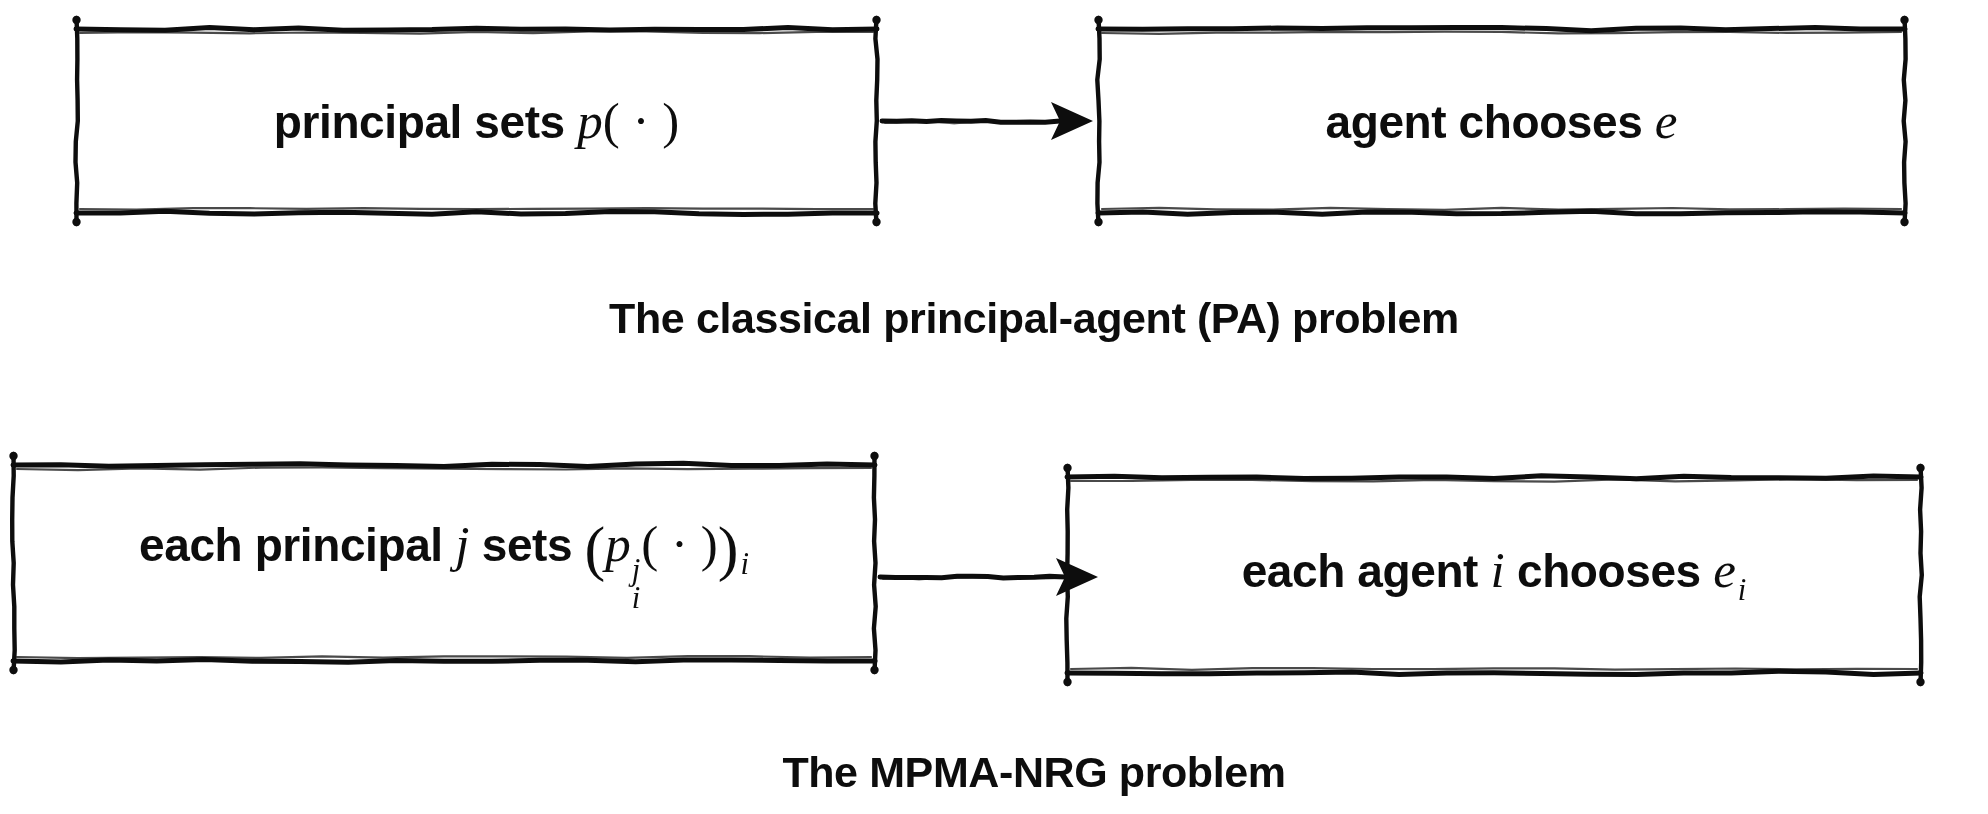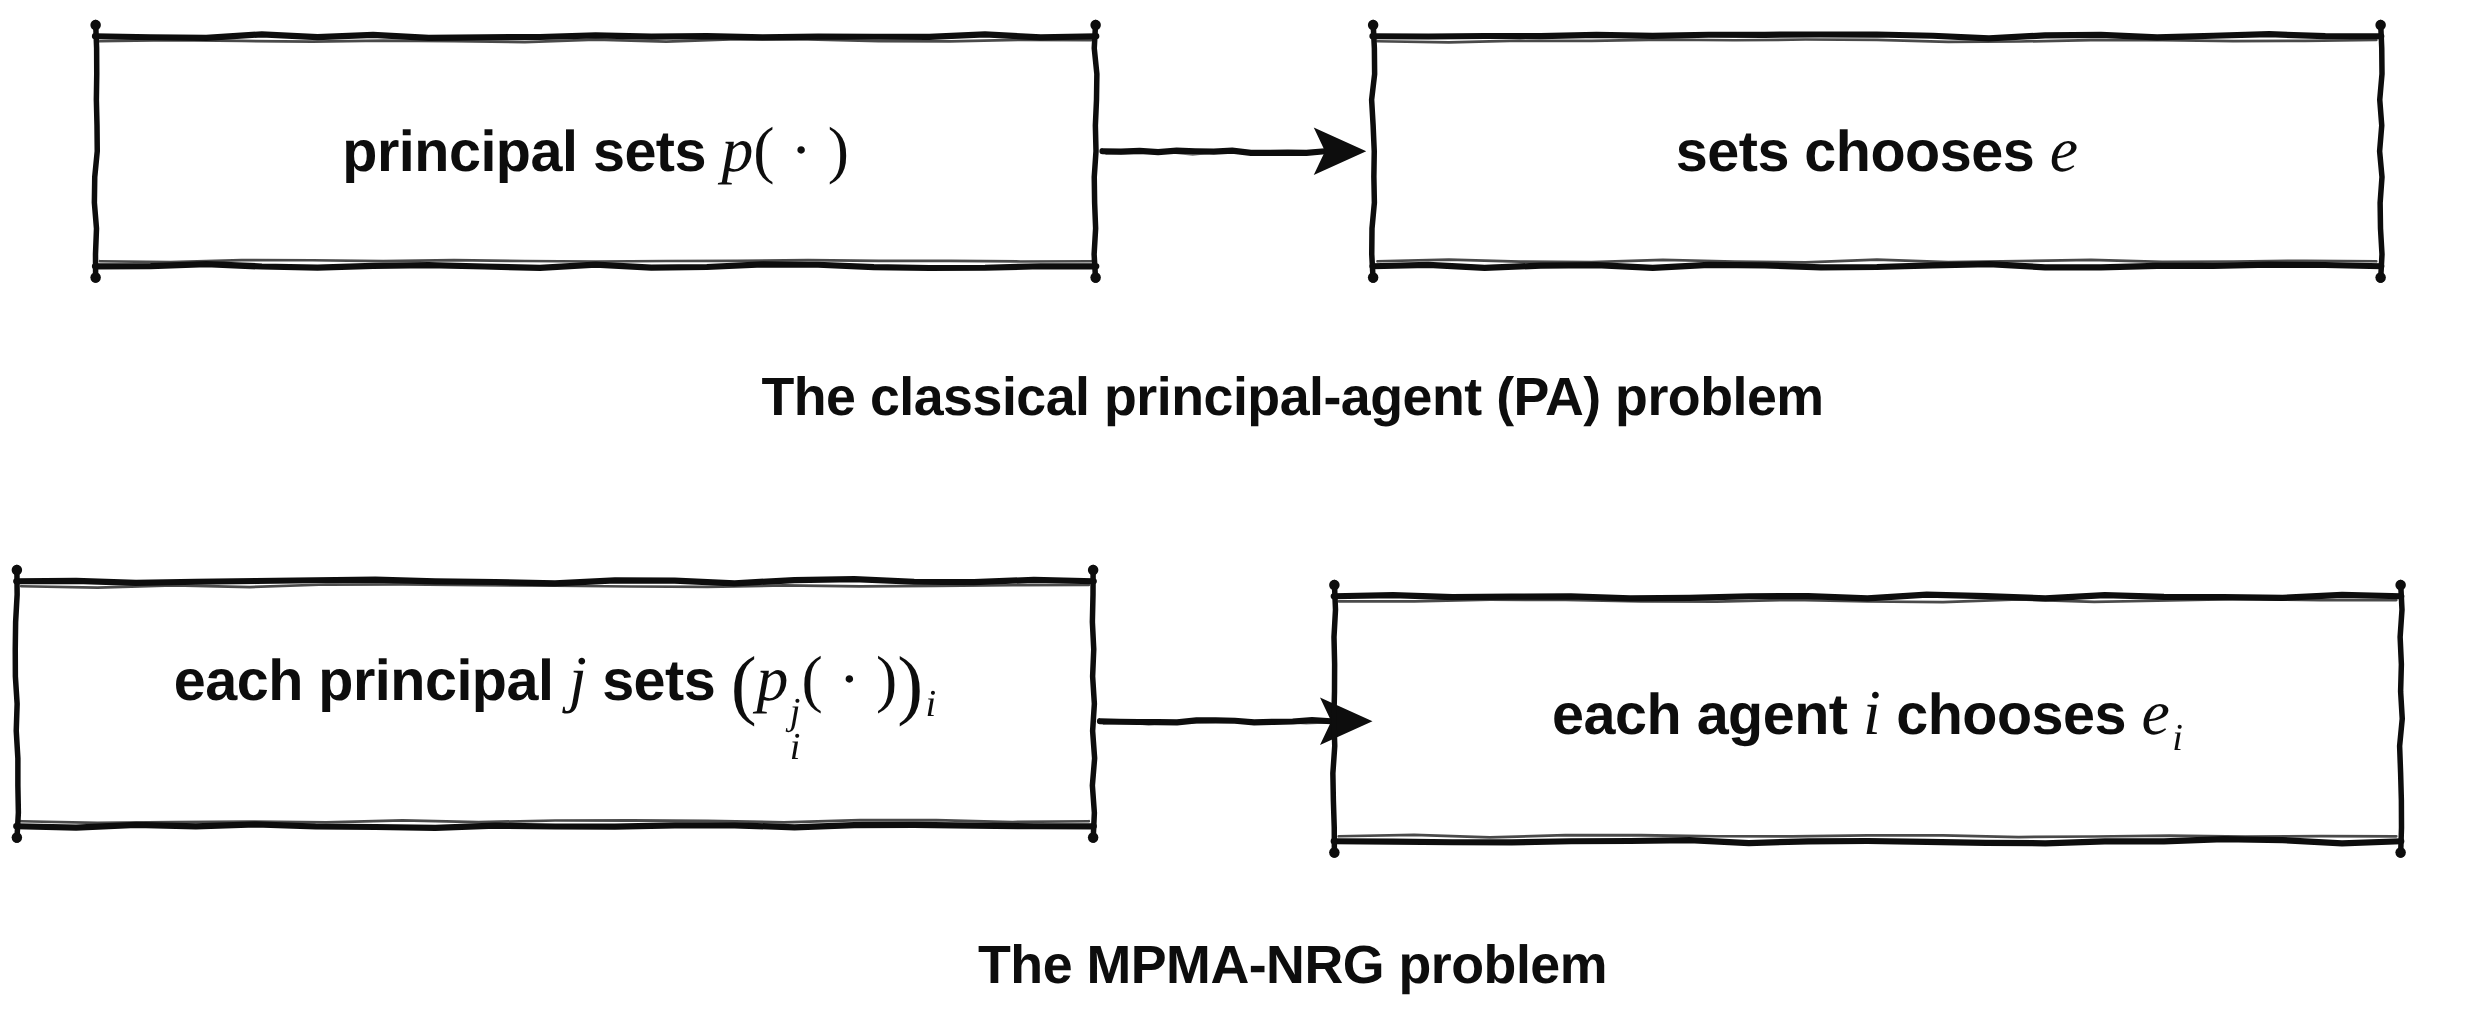--- a/index.html
+++ b/index.html
@@ -75,21 +75,21 @@
         <path d="M 7 185 L 64.1 183.8 L 121.1 185.3 L 178.2 185.6 L 235.3 183.9 L 292.4 185.2 L 349.4 185.9 L 406.5 183.8 L 463.6 185.7 L 520.6 184.8 L 577.7 184.0 L 634.8 185.4 L 691.9 185.2 L 748.9 184.6 L 806.0 185.0" fill="none" stroke="#0d0d0d" stroke-width="2.2" stroke-linecap="round" opacity="0.75"></path>
         <path d="M 3.5 -6 L 4.5 14.6 L 4.7 35.2 L 2.3 55.8 L 3.5 76.4 L 4.4 97.0 L 4.1 117.6 L 4.5 138.2 L 2.6 158.8 L 2.4 179.4 L 3.5 200.0" fill="none" stroke="#0d0d0d" stroke-width="4.4" stroke-linecap="round"></path>
         <path d="M 809.5 -6 L 810.4 14.6 L 810.6 35.2 L 808.8 55.8 L 810.4 76.4 L 808.7 97.0 L 810.6 117.6 L 809.1 138.2 L 809.4 158.8 L 810.6 179.4 L 809.5 200.0" fill="none" stroke="#0d0d0d" stroke-width="4.4" stroke-linecap="round"></path>
         <circle cx="3.5" cy="-4" r="4.2" fill="#0d0d0d"></circle>
         <circle cx="3.5" cy="198" r="4.2" fill="#0d0d0d"></circle>
         <circle cx="809.5" cy="-4" r="4.2" fill="#0d0d0d"></circle>
         <circle cx="809.5" cy="198" r="4.2" fill="#0d0d0d"></circle>
       </svg>
     <div class="box-label">
       <div class="line">
-        <span class="w">sets chooses</span>
+        <span class="w">agent chooses</span>
         <span class="math"><span class="mvar">e</span></span>
       </div>
     </div>
   </div>
 
   <div class="caption" style="top:294px;">The classical principal-agent (PA) problem</div>
 
   <div class="sketch-box" style="left:10px;top:460px;width:868px;height:206px;">
     <svg class="border-svg">
         <path d="M 3 5 L 50.9 4.8 L 98.8 6.3 L 146.7 5.4 L 194.6 4.8 L 242.4 4.2 L 290.3 3.8 L 338.2 5.1 L 386.1 5.6 L 434.0 6.6 L 481.9 4.3 L 529.8 4.5 L 577.7 6.6 L 625.6 4.1 L 673.4 3.3 L 721.3 5.4 L 769.2 5.6 L 817.1 3.9 L 865.0 5.0" fill="none" stroke="#0d0d0d" stroke-width="5" stroke-linecap="round"></path>

